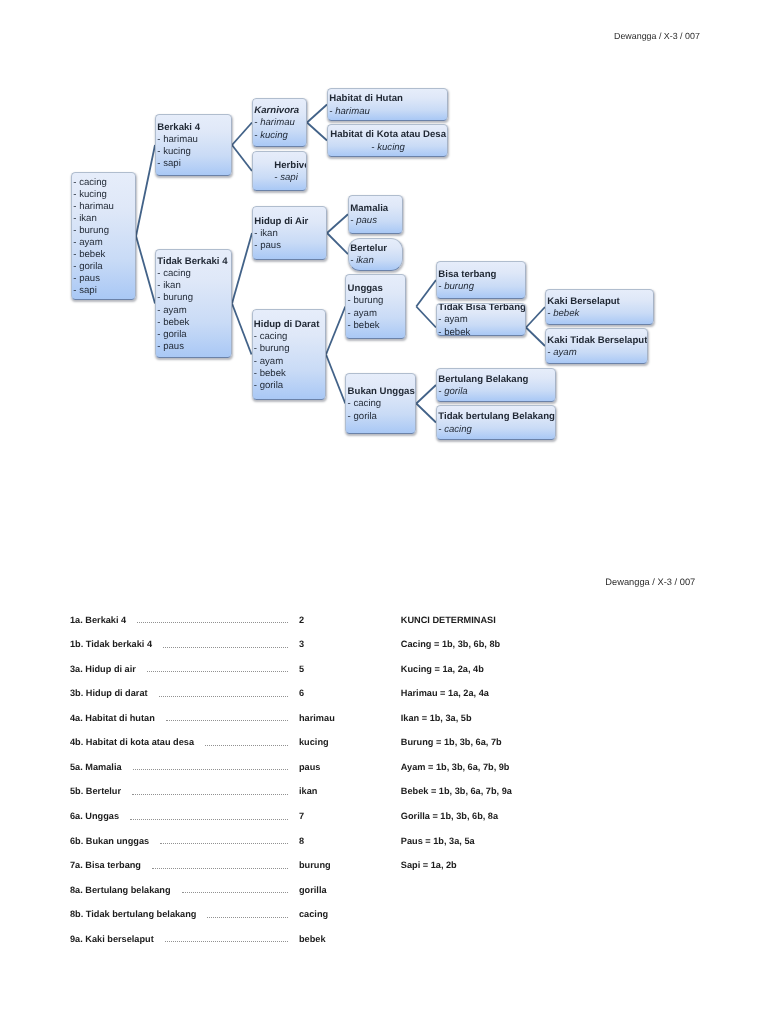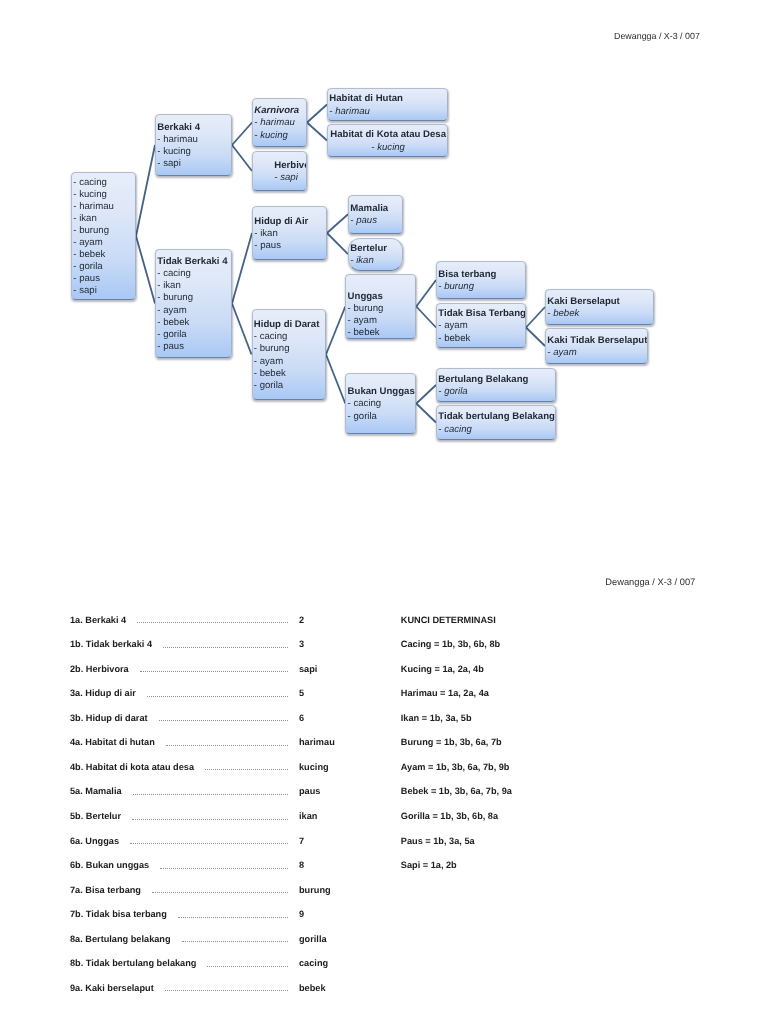--- a/index.html
+++ b/index.html
@@ -139,42 +139,42 @@
 <div class="ttl">Mamalia</div>
 <div class="it">- <span>paus</span></div>
 </div>
       </div>
 <div class="node ital" style="left:348px;top:237.7px;width:55px;height:33px;border-radius:12px;">
 <div class="inner">
 <div class="ttl">Bertelur</div>
 <div class="it">- <span>ikan</span></div>
 </div>
       </div>
-<div class="node" style="left:345.3px;top:274px;width:71px;height:65px;align-items:flex-end;">
+<div class="node" style="left:345.3px;top:274px;width:61px;height:65px;">
 <div class="inner">
 <div class="ttl">Unggas</div>
 <div class="it">- <span>burung</span></div>
 <div class="it">- <span>ayam</span></div>
 <div class="it">- <span>bebek</span></div>
 </div>
       </div>
 <div class="node" style="left:345.3px;top:373px;width:71px;height:61px;">
 <div class="inner">
 <div class="ttl">Bukan Unggas</div>
 <div class="it">- <span>cacing</span></div>
 <div class="it">- <span>gorila</span></div>
 </div>
       </div>
 <div class="node ital" style="left:436px;top:261px;width:90px;height:38px;">
 <div class="inner">
 <div class="ttl">Bisa terbang</div>
 <div class="it">- <span>burung</span></div>
 </div>
       </div>
-<div class="node" style="left:436px;top:303px;width:90px;height:45px;">
+<div class="node" style="left:436px;top:303px;width:90px;height:33px;">
 <div class="inner">
 <div class="ttl">Tidak Bisa Terbang</div>
 <div class="it">- <span>ayam</span></div>
 <div class="it">- <span>bebek</span></div>
 </div>
       </div>
 <div class="node ital" style="left:436px;top:368px;width:120px;height:34px;">
 <div class="inner">
 <div class="ttl">Bertulang Belakang</div>
 <div class="it">- <span>gorila</span></div>
@@ -205,25 +205,20 @@
         <span class="lbl">1a. Berkaki 4</span>
         <span class="lead"></span>
         <span class="val">2</span>
       </div>
 <div class="krow">
         <span class="lbl">1b. Tidak berkaki 4</span>
         <span class="lead"></span>
         <span class="val">3</span>
       </div>
 <div class="krow">
-        <span class="lbl">2b. Herbivora</span>
-        <span class="lead"></span>
-        <span class="val">sapi</span>
-      </div>
-<div class="krow">
         <span class="lbl">3a. Hidup di air</span>
         <span class="lead"></span>
         <span class="val">5</span>
       </div>
 <div class="krow">
         <span class="lbl">3b. Hidup di darat</span>
         <span class="lead"></span>
         <span class="val">6</span>
       </div>
 <div class="krow">
@@ -253,25 +248,20 @@
       </div>
 <div class="krow">
         <span class="lbl">6b. Bukan unggas</span>
         <span class="lead"></span>
         <span class="val">8</span>
       </div>
 <div class="krow">
         <span class="lbl">7a. Bisa terbang</span>
         <span class="lead"></span>
         <span class="val">burung</span>
-      </div>
-<div class="krow">
-        <span class="lbl">7b. Tidak bisa terbang</span>
-        <span class="lead"></span>
-        <span class="val">9</span>
       </div>
 <div class="krow">
         <span class="lbl">8a. Bertulang belakang</span>
         <span class="lead"></span>
         <span class="val">gorilla</span>
       </div>
 <div class="krow">
         <span class="lbl">8b. Tidak bertulang belakang</span>
         <span class="lead"></span>
         <span class="val">cacing</span>

